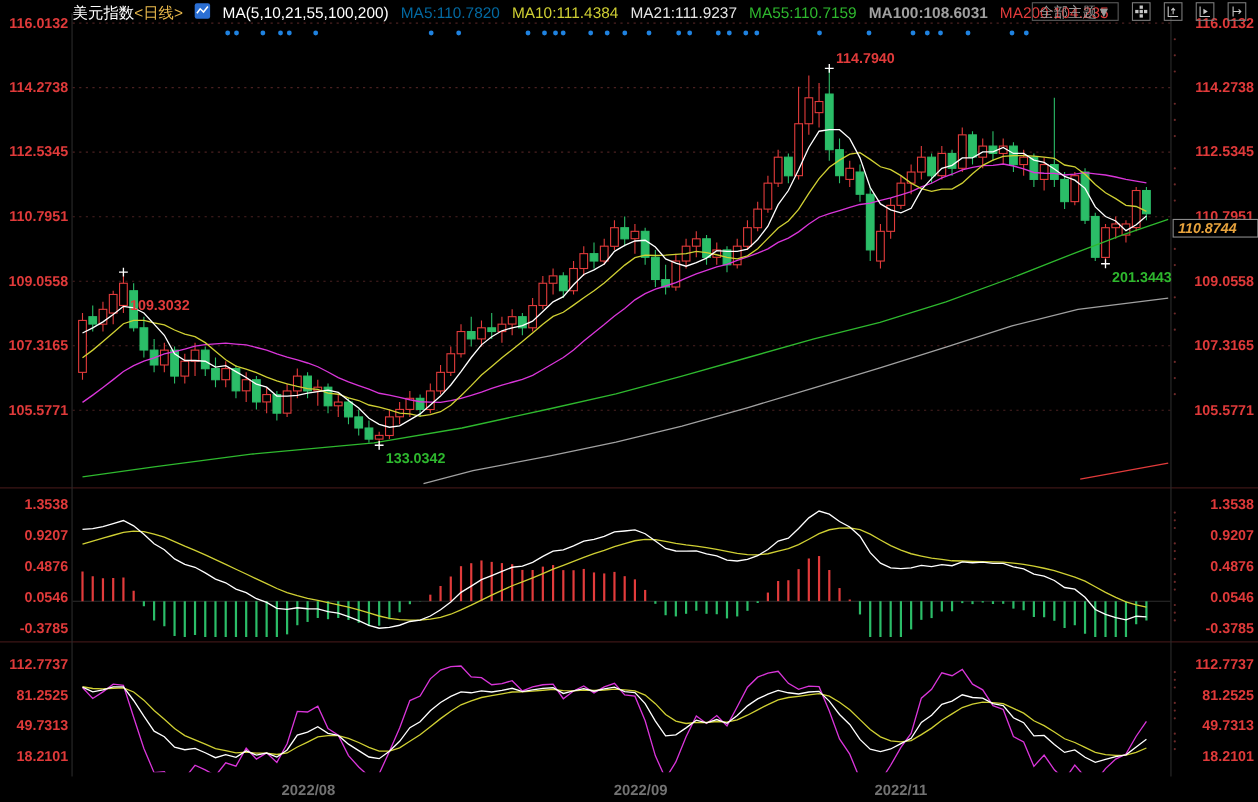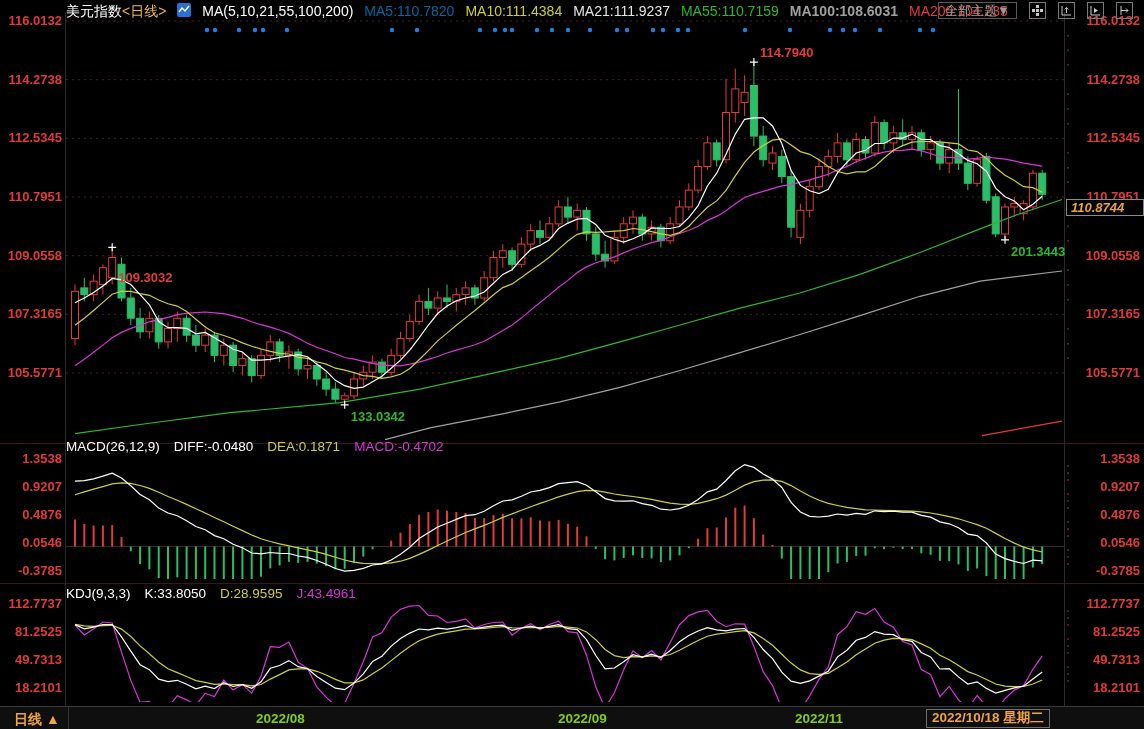--- a/index.html
+++ b/index.html
@@ -17,21 +17,21 @@
        font-family:"Liberation Sans",sans-serif;height:17px;line-height:15px;padding:0 6px;}
   .tool-btn{display:inline-block;width:15px;height:15px;border:1px solid #7a7a7a;line-height:0;}
   .pane-hdr{position:absolute;left:66px;display:flex;gap:14px;font-size:13.5px;color:#fff;z-index:3;white-space:nowrap;}
   .price-tag{position:absolute;left:1066px;top:199px;width:72px;height:15px;background:#000;
        border:1px solid #8a8a8a;font-size:13px;font-weight:bold;line-height:15px;padding-left:4px;z-index:4;}
   .anno{position:absolute;font-size:13px;font-weight:bold;z-index:3;white-space:nowrap;}
   .bottom-bar{position:absolute;left:0;top:706px;width:1144px;height:23px;background:#0f0f0f;
        border-top:1px solid #3a3a3a;z-index:3;}
   .period-box{position:absolute;left:14px;top:4px;color:#f0a43c;font-size:14px;font-weight:bold;}
   .bar-divider{position:absolute;left:68px;top:0;width:1px;height:23px;background:#333;}
-  .datelbl{position:absolute;top:5px;color:#84cc16;font-size:13.5px;font-weight:600;z-index:3;white-space:nowrap;}
+  .datelbl{position:absolute;top:5px;color:#737373;font-size:13.5px;font-weight:600;z-index:3;white-space:nowrap;}
   .cur-date{position:absolute;left:926px;top:2px;border:1px solid #6f6f6f;color:#f0a43c;
        font-size:13.5px;font-weight:bold;padding:0 5px;line-height:16px;height:17px;}
 </style>
 </head>
 <body>
 
 <div id="app">
   <svg id="chart-svg" width="1144" height="729">
       <defs>
         <clipPath id="cpM">
@@ -503,41 +503,24 @@
     <span class="tool-btn"><svg width="15" height="15" viewBox="0 0 15 15">
           <path d="M3 3V12H12" stroke="#c8c8c8" fill="none"></path>
           <path d="M6 5L10 7.5L6 10Z" fill="#c8c8c8"></path>
         </svg></span>
     <span class="tool-btn"><svg width="15" height="15" viewBox="0 0 15 15">
           <path d="M4 3V12" stroke="#c8c8c8" fill="none"></path>
           <path d="M4 7.5H11M9 5.5L11 7.5L9 9.5" stroke="#c8c8c8" fill="none"></path>
         </svg></span>
   </div>
 
-  <div class="pane-hdr" style="top:439px">
-    <span>MACD(26,12,9)</span>
-    <span style="color: rgb(255, 255, 255);">DIFF:-0.0480</span>
-    <span style="color: rgb(207, 207, 51);">DEA:0.1871</span>
-    <span style="color: rgb(217, 53, 217);">MACD:-0.4702</span>
-  </div>
-
-  <div class="pane-hdr" style="top:586px">
-    <span>KDJ(9,3,3)</span>
-    <span style="color: rgb(255, 255, 255);">K:33.8050</span>
-    <span style="color: rgb(207, 207, 51);">D:28.9595</span>
-    <span style="color: rgb(217, 53, 217);">J:43.4961</span>
-  </div>
+
 
   <div class="price-tag" style="color: rgb(232, 163, 61); font-style: italic;">110.8744</div>
 
-  <div class="bottom-bar">
-    <span class="period-box"><span>日线</span> <span>▲</span></span>
-    <span class="bar-divider"></span>
-    <span class="cur-date">2022/10/18 星期二</span>
-  </div>
 <span class="lbl" style="left: 0px; top: 14px; width: 62px; text-align: right;">116.0132</span>
     <span class="lbl" style="right: 4px; top: 14px;">116.0132</span>
     <span class="lbl" style="left: 0px; top: 72.6682px; width: 62px; text-align: right;">114.2738</span>
     <span class="lbl" style="right: 4px; top: 72.6682px;">114.2738</span>
     <span class="lbl" style="left: 0px; top: 131.333px; width: 62px; text-align: right;">112.5345</span>
     <span class="lbl" style="right: 4px; top: 131.333px;">112.5345</span>
     <span class="lbl" style="left: 0px; top: 190.001px; width: 62px; text-align: right;">110.7951</span>
     <span class="lbl" style="right: 4px; top: 190.001px;">110.7951</span>
     <span class="lbl" style="left: 0px; top: 248.666px; width: 62px; text-align: right;">109.0558</span>
     <span class="lbl" style="right: 4px; top: 248.666px;">109.0558</span>

